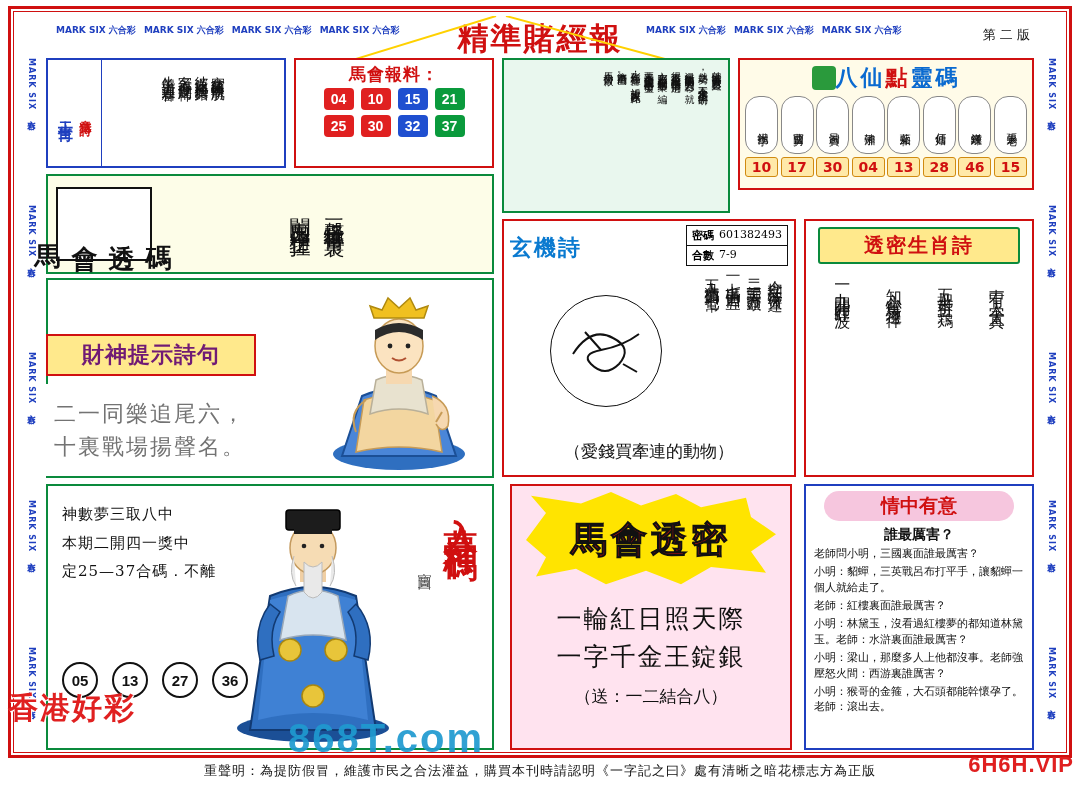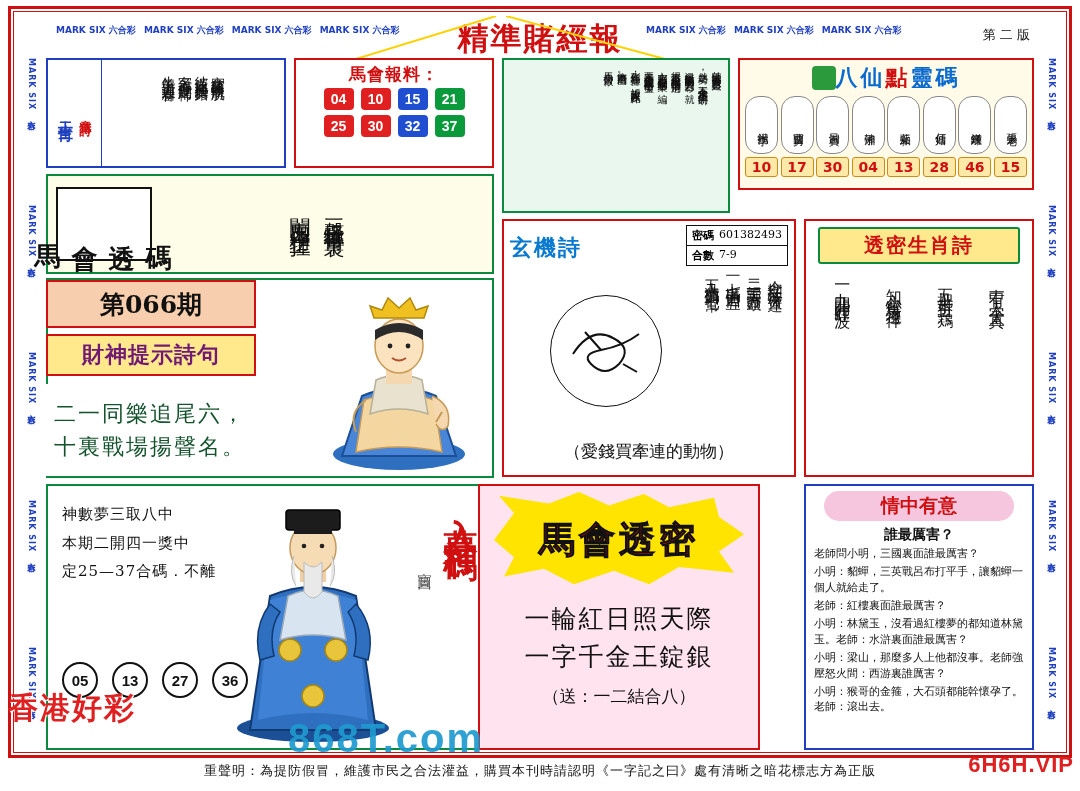--- a/index.html
+++ b/index.html
@@ -408,21 +408,21 @@
   }
   #caishen-poem {
     left: 0; top: 368px; width: 256px; height: 92px;
     display: flex; flex-direction: column; justify-content: center;
     padding-left: 8px;
   }
   #caishen-poem .line {
     font-family: Liberation Serif, serif;
     font-size: 22px;
     letter-spacing: 2px;
-    color: #14532d;
+    color: #737373;
     line-height: 1.5;
   }
   
   #left-mid-frame {
     left: 0; top: 262px; width: 448px; height: 200px;
     border: 2px solid #0a8a3c;
     background: transparent;
     pointer-events: none;
   }
   
@@ -491,21 +491,21 @@
   .sm-vert .sm {
     writing-mode: vertical-rl;
     font-family: "DejaVu Serif", serif;
     font-size: 14px;
     color: #555;
     letter-spacing: 4px;
     padding-top: 70px;
   }
   
   #toumi {
-    left: 432px; top: 468px; width: 282px; height: 266px;
+    left: 464px; top: 468px; width: 282px; height: 266px;
     border: 2px solid #d01010;
     background: #ffe3ef;
   }
   .tm-burst {
     position: relative;
     height: 108px;
     display: flex; align-items: center; justify-content: center;
   }
   .tm-burst .star {
     position: absolute;
@@ -778,23 +778,20 @@
         <span class="c">碼</span>
       </div>
       <div class="mt-poem">
         <span class="line">三聲爆竹傳十裏，</span>
         <span class="line">闖出三四榜上挂。</span>
       </div>
     </div>
 
     <div class="box" id="left-mid-frame"></div>
 
-    <div class="box" id="issue-box">
-      <span>第066期</span>
-    </div>
     <div class="box" id="caishen-title">
       <span>財神提示詩句</span>
     </div>
     <div class="box" id="caishen-poem">
       <div class="line">二一同樂追尾六，</div>
       <div class="line">十裏戰場揚聲名。</div>
     </div>
 
     <svg class="box" id="goddess" viewBox="0 0 174 188">
       <ellipse cx="87" cy="170" rx="66" ry="16" fill="#2f6fc0"></ellipse>

